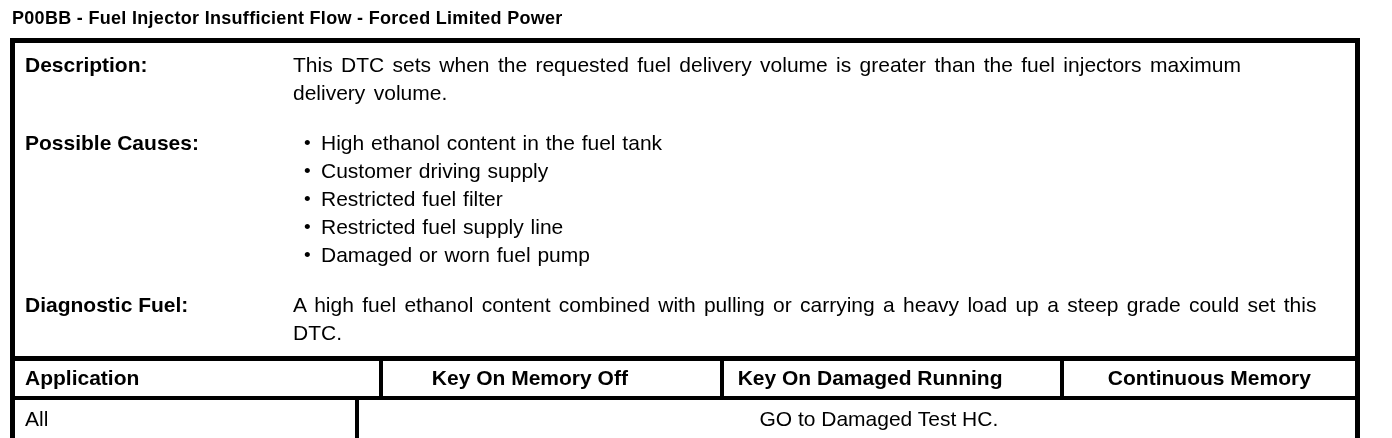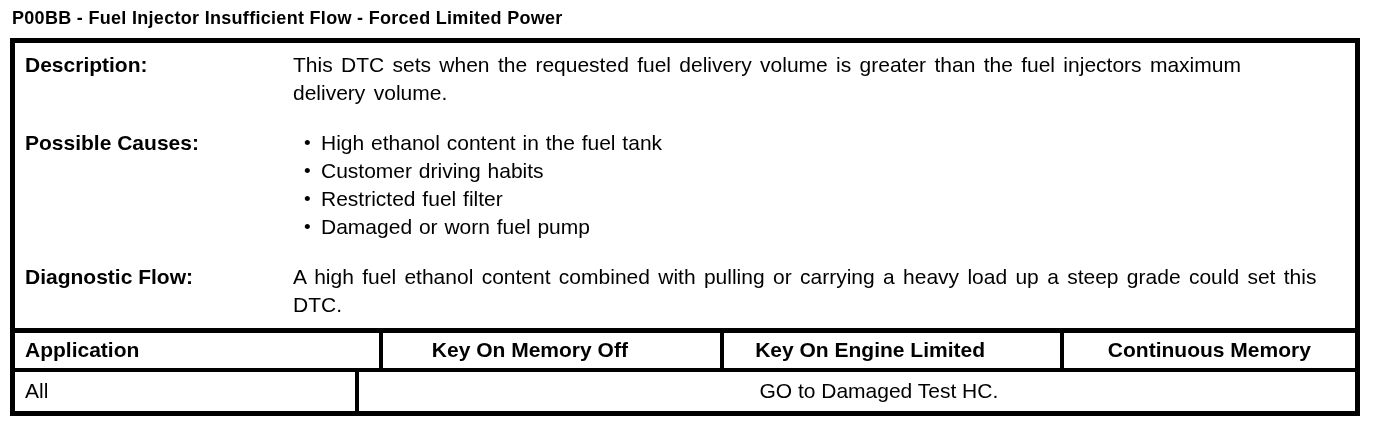--- a/index.html
+++ b/index.html
@@ -109,37 +109,38 @@
 
       <div class="info-row">
         <div class="info-label">Description:</div>
         <div class="info-content">This DTC sets when the requested fuel delivery volume is greater than the fuel injectors maximum delivery volume.</div>
       </div>
 
       <div class="info-row">
         <div class="info-label">Possible Causes:</div>
         <ul class="bullets info-content">
           <li>High ethanol content in the fuel tank</li>
-          <li>Customer driving habits</li>
+          <li>Customer driving supply</li>
           <li>Restricted fuel filter</li>
+          <li>Restricted fuel supply line</li>
           <li>Damaged or worn fuel pump</li>
         </ul>
       </div>
 
       <div class="info-row">
-        <div class="info-label">Diagnostic Flow:</div>
+        <div class="info-label">Diagnostic Fuel:</div>
         <div class="info-content">A high fuel ethanol content combined with pulling or carrying a heavy load up a steep grade could set this DTC.</div>
       </div>
 
     </div>
 
     <div class="app-header">
       <div class="hcell">Application</div>
       <div class="hcell">Key On Memory Off</div>
-      <div class="hcell">Key On Engine Limited</div>
+      <div class="hcell">Key On Damaged Running</div>
       <div class="hcell">Continuous Memory</div>
     </div>
 
     <div class="app-row">
       <div class="cell-application">All</div>
       <div class="cell-action">GO to Damaged Test HC.</div>
     </div>
 
   </div>
 

